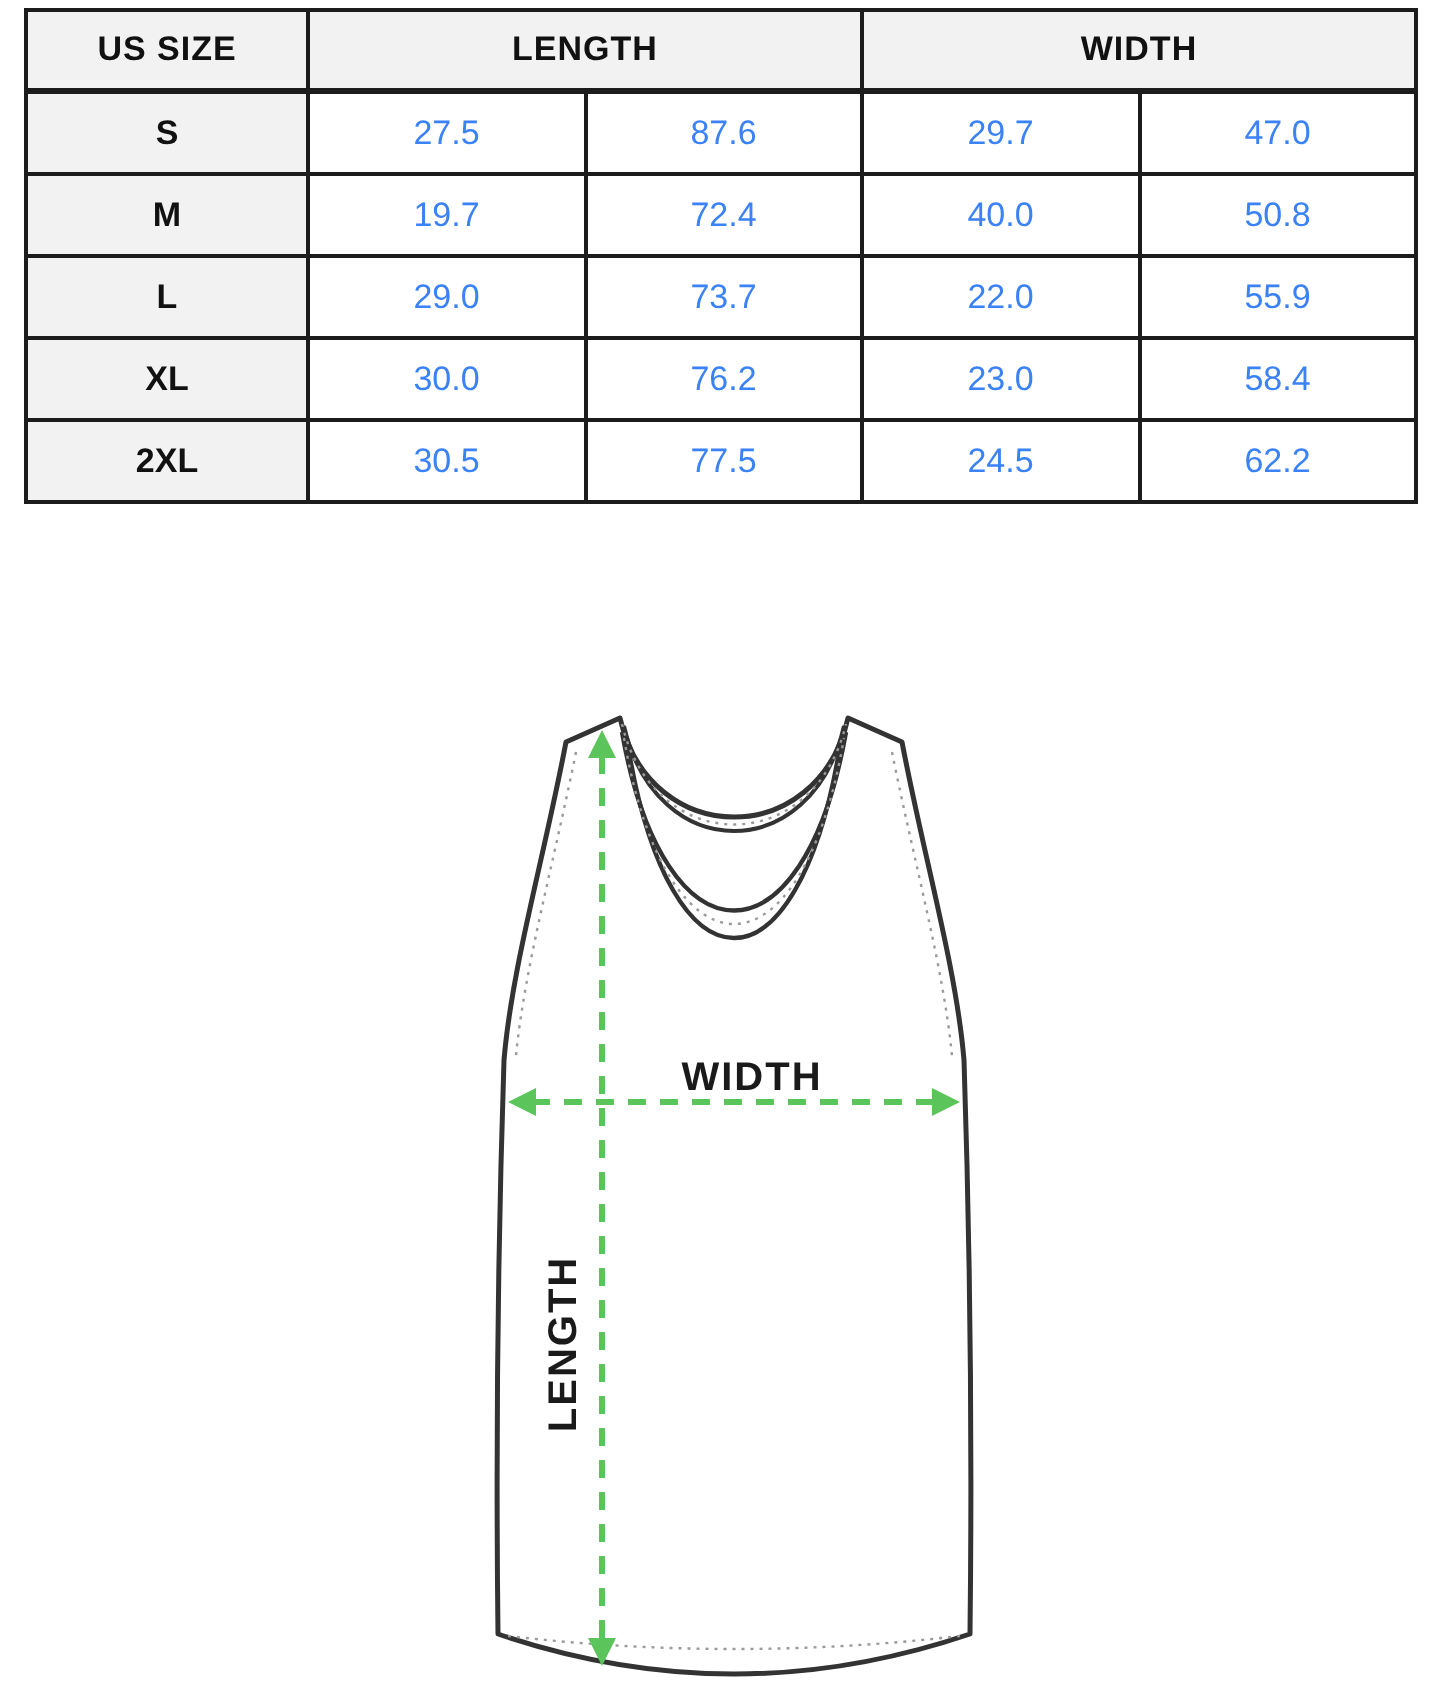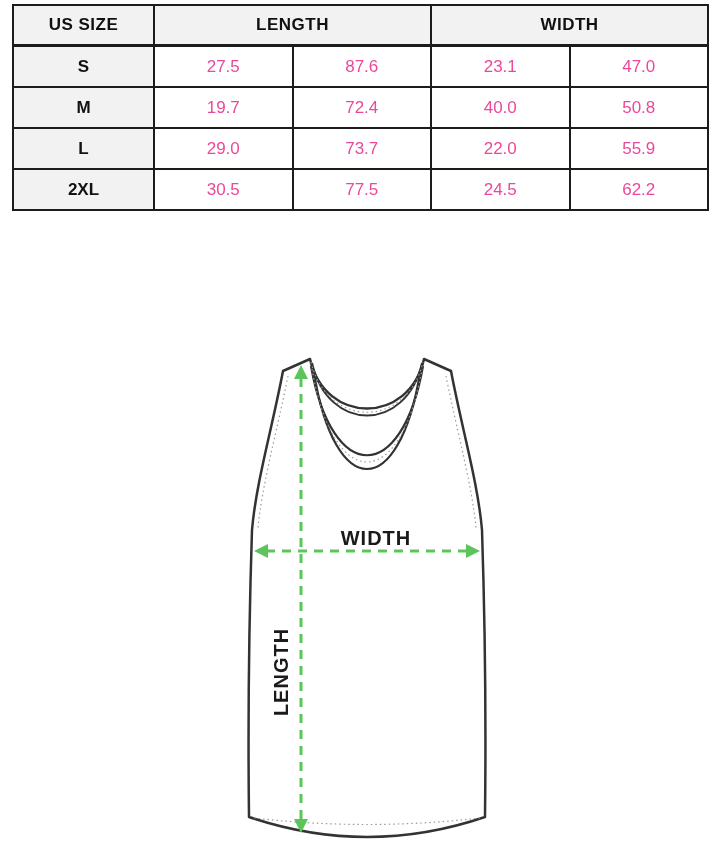--- a/index.html
+++ b/index.html
@@ -40,21 +40,21 @@
   .size-table tr.unit th.gray{background:#f2f2f2;}
   .size-table tr.unit th.white{background:#ffffff;}
   .size-table tbody th{
     height:39px;
     background:#f2f2f2;
     font-weight:bold;
   }
   .size-table tbody td{
     background:#ffffff;
     font-weight:normal;
-    color:#ec4899;
+    color:#3b82f6;
     border-radius:15px;
   }
   
   .figure{
     position:absolute;
     top:321px;left:0;
     width:721px;height:520px;
   }
   .figure svg{display:block;}
   text.measure-label{
@@ -75,36 +75,43 @@
         <th style="width:20%">US SIZE</th>
         <th colspan="2">LENGTH</th>
         <th colspan="2">WIDTH</th>
       </tr>
     </thead>
     <tbody>
       <tr>
         <th>S</th>
         <td>27.5</td>
         <td>87.6</td>
-        <td>23.1</td>
+        <td>29.7</td>
         <td>47.0</td>
       </tr>
       <tr>
         <th>M</th>
         <td>19.7</td>
         <td>72.4</td>
         <td>40.0</td>
         <td>50.8</td>
       </tr>
       <tr>
         <th>L</th>
         <td>29.0</td>
         <td>73.7</td>
         <td>22.0</td>
         <td>55.9</td>
+      </tr>
+      <tr>
+        <th>XL</th>
+        <td>30.0</td>
+        <td>76.2</td>
+        <td>23.0</td>
+        <td>58.4</td>
       </tr>
       <tr>
         <th>2XL</th>
         <td>30.5</td>
         <td>77.5</td>
         <td>24.5</td>
         <td>62.2</td>
       </tr>
     </tbody>
   </table>

